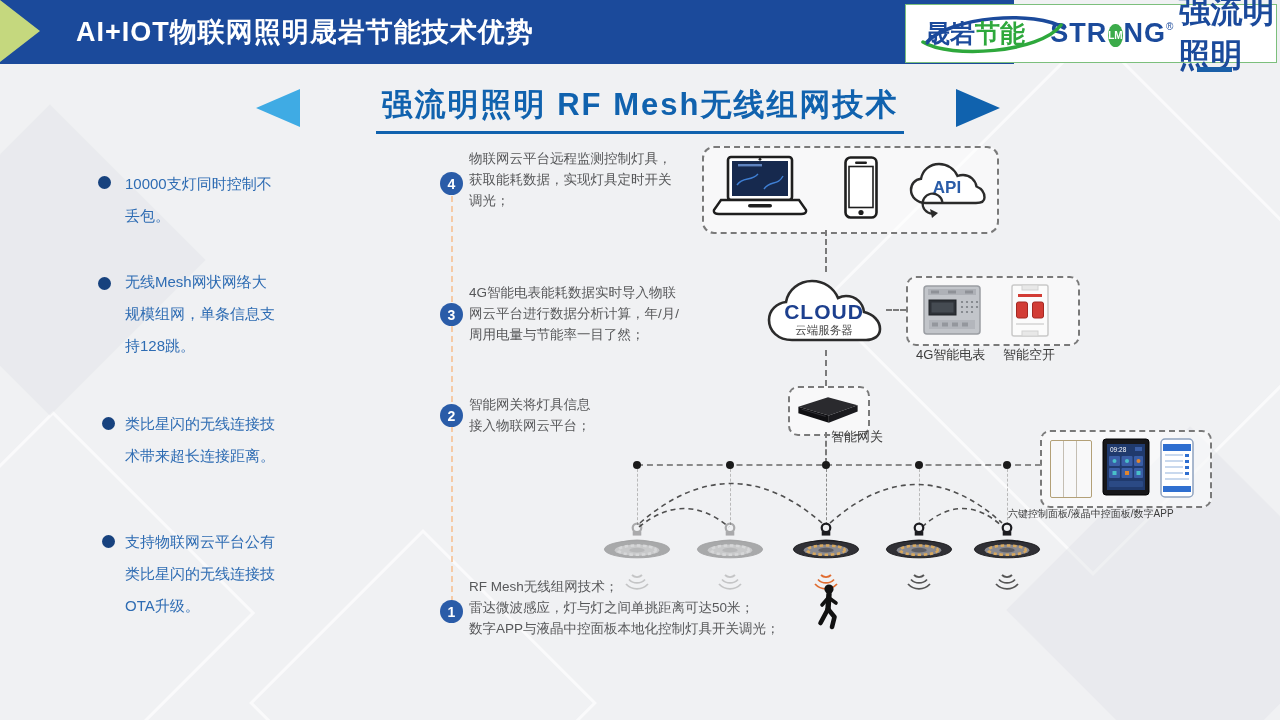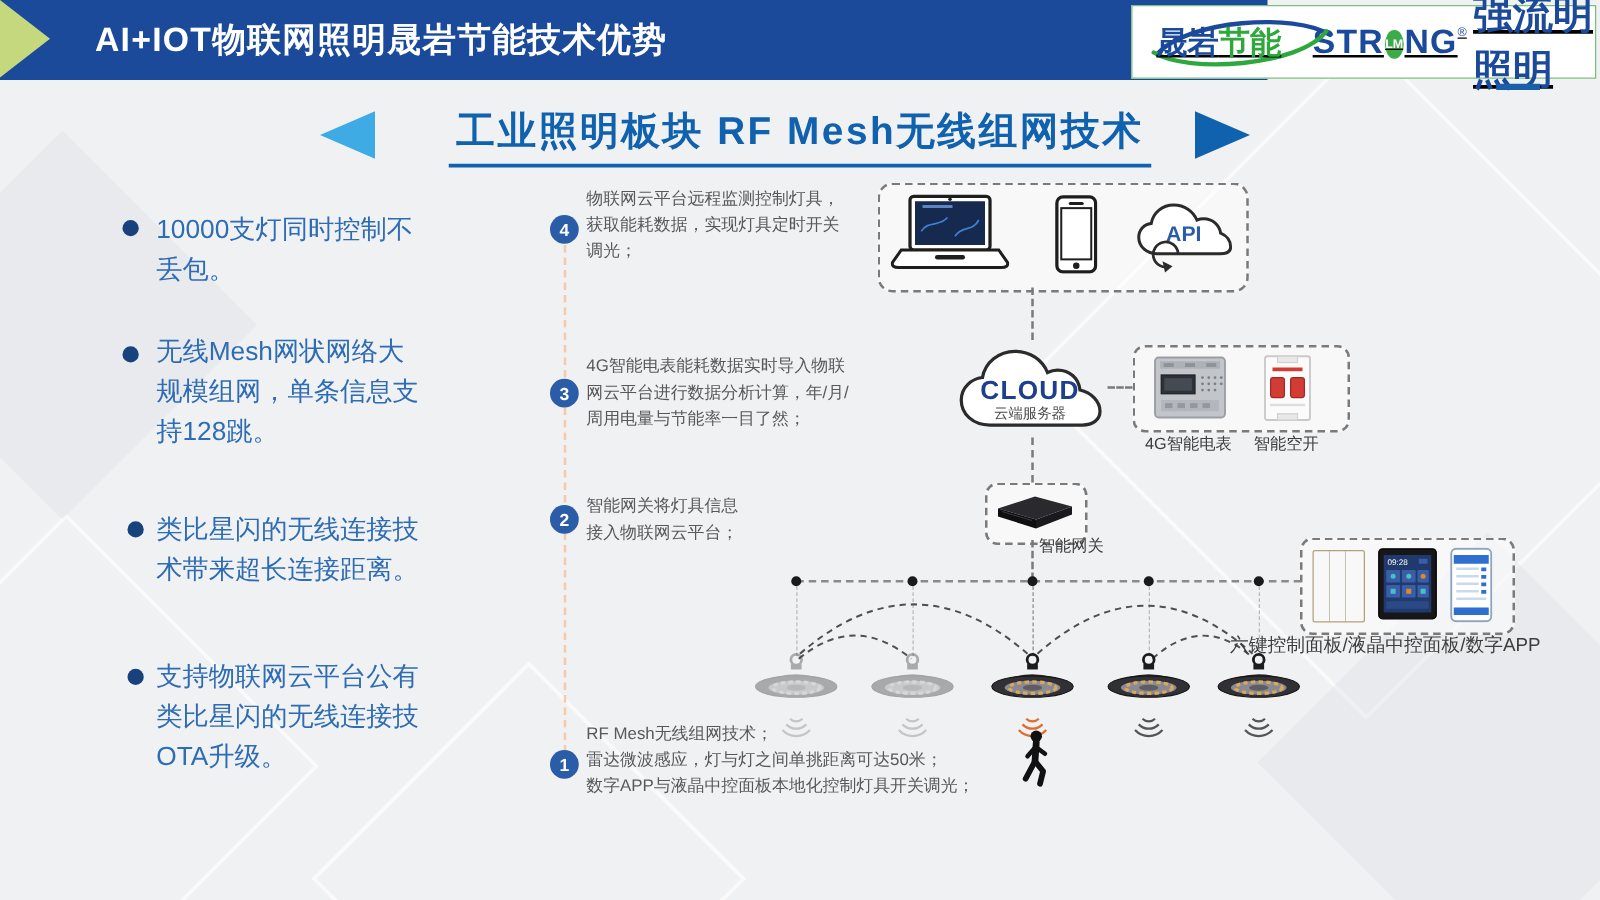--- a/index.html
+++ b/index.html
@@ -10,42 +10,42 @@
   
   .deco{position:absolute;pointer-events:none;z-index:0;}
   .deco.sq{border:3px solid rgba(255,255,255,.65);transform:rotate(45deg);}
   .deco.fill{background:rgba(223,226,231,.4);transform:rotate(45deg);}
   
   .header{position:absolute;left:0;top:0;width:1014px;height:64px;background:#1b4a9b;z-index:2;}
   .header-arrow{position:absolute;left:0;top:0;width:0;height:0;
     border-top:31px solid transparent;border-bottom:31px solid transparent;border-left:40px solid #c5d87e;}
   .header-title{position:absolute;left:76px;top:14px;color:#ffffff;font-size:27px;font-weight:bold;letter-spacing:1px;}
   .logo-box{position:absolute;left:905px;top:4px;width:372px;height:59px;background:#ffffff;
-    border:1px solid #7cbf7c;display:flex;align-items:center;padding-left:12px;box-sizing:border-box;z-index:3;text-decoration:underline;}
+    border:1px solid #7cbf7c;display:flex;align-items:center;padding-left:12px;box-sizing:border-box;z-index:3;}
   .logo1{position:relative;width:150px;height:44px;display:flex;align-items:center;justify-content:center;}
   .logo1 .t{font-size:25px;font-weight:bold;z-index:1;}
   .logo1 svg{position:absolute;left:0;top:0;}
   .strong{display:flex;align-items:center;margin-left:18px;}
   .strong .latin{font-size:27px;font-weight:900;color:#1b4a9b;letter-spacing:1px;}
   .strong .lm{width:23px;height:23px;border-radius:50%;background:#3cab4a;color:#fff;font-size:10px;
     font-weight:bold;display:flex;align-items:center;justify-content:center;margin:4px 1px 0 1px;}
   .strong .reg{font-size:10px;color:#1b4a9b;vertical-align:top;margin-top:-14px;}
   .strong .cn{font-size:32px;font-weight:bold;color:#1b4a9b;margin-left:5px;}
   .logo-bar{position:absolute;left:1197px;top:67px;width:35px;height:5px;background:#1a5fa8;z-index:3;}
   
   .sec-title{position:absolute;left:0;top:84px;width:1280px;text-align:center;z-index:2;}
   .sec-title span{display:inline-block;font-size:31px;font-weight:bold;color:#1062ae;letter-spacing:2px;
     border-bottom:3px solid #1062ae;padding:0 6px 5px 6px;}
   .tri-left{position:absolute;left:256px;top:89px;width:0;height:0;
     border-top:19px solid transparent;border-bottom:19px solid transparent;border-right:44px solid #3fabe4;z-index:2;}
   .tri-right{position:absolute;left:956px;top:89px;width:0;height:0;
     border-top:19px solid transparent;border-bottom:19px solid transparent;border-left:44px solid #1062ae;z-index:2;}
   
   .bullet-dot{position:absolute;width:13px;height:13px;border-radius:50%;background:#17427e;z-index:2;}
-  .bullet-text{position:absolute;left:125px;width:250px;font-size:21px;color:#2e6cb3;line-height:32px;z-index:2;}
+  .bullet-text{position:absolute;left:125px;width:250px;font-size:15px;color:#2e6cb3;line-height:32px;z-index:2;}
   
   .step-line{position:absolute;left:451px;top:186px;height:426px;border-left:2px dashed #f5caa6;z-index:1;}
   .step-circle{position:absolute;left:440px;width:23px;height:23px;border-radius:50%;background:#2a5ca8;
     color:#fff;font-size:14px;font-weight:bold;display:flex;align-items:center;justify-content:center;z-index:2;}
   .step-text{position:absolute;left:469px;font-size:13.5px;color:#57585a;line-height:21px;z-index:2;}
   
   .dashed-box{position:absolute;border:2px dashed #7a7a7a;border-radius:12px;background:rgba(255,255,255,.5);z-index:1;}
   .vdash{position:absolute;border-left:2px dashed #7a7a7a;width:0;z-index:1;}
   .hdash{position:absolute;border-top:2px dashed #7a7a7a;height:0;z-index:1;}
   .dropdash{position:absolute;border-left:1.5px dashed #b9b9b9;width:0;height:56px;top:469px;z-index:1;}
@@ -84,21 +84,21 @@
       <span class="lm">LM</span>
       <span class="latin">NG</span>
       <span class="reg">®</span>
       <span class="cn">强流明照明</span>
   </div>
 </div>
 <div class="logo-bar"></div>
 
 <div class="tri-left"></div>
 <div class="sec-title">
-  <span>工业照明板块 RF Mesh无线组网技术</span>
+  <span>强流明照明 RF Mesh无线组网技术</span>
 </div>
 <div class="tri-right"></div>
 
 <div class="bullet-dot" style="left:98px;top:176px;"></div>
 <div class="bullet-text prewrap" style="top:168px;">10000支灯同时控制不
 丢包。</div>
 <div class="bullet-dot" style="left:98px;top:277px;"></div>
 <div class="bullet-text prewrap" style="top:266px;">无线Mesh网状网络大
 规模组网，单条信息支
 持128跳。</div>
@@ -234,21 +234,21 @@
     <rect x="25" y="16" width="4" height="3" fill="#2f6fd0"></rect>
   <rect x="5" y="22" width="18" height="2" fill="#c9d9ee"></rect>
     <rect x="25" y="22" width="4" height="3" fill="#2f6fd0"></rect>
   <rect x="5" y="28" width="18" height="2" fill="#c9d9ee"></rect>
     <rect x="25" y="28" width="4" height="3" fill="#2f6fd0"></rect>
   <rect x="5" y="34" width="18" height="2" fill="#c9d9ee"></rect>
     <rect x="25" y="34" width="4" height="3" fill="#2f6fd0"></rect>
   <rect x="5" y="40" width="24" height="2" fill="#c9d9ee"></rect>
   <rect x="3" y="48" width="28" height="6" fill="#2f6fd0"></rect>
 </svg>
-<div class="dlabel" style="left:984px;top:507px;font-size:15px;">六键控制面板/液晶中控面板/数字APP</div>
+<div class="dlabel" style="left:1008px;top:507px;font-size:10px;">六键控制面板/液晶中控面板/数字APP</div>
 
 <div class="vdash" style="left:825px;top:230px;height:42px;"></div>
 <div class="hdash" style="left:886px;top:309px;width:20px;"></div>
 <div class="vdash" style="left:825px;top:350px;height:36px;"></div>
 <div class="vdash" style="left:825px;top:432px;height:32px;"></div>
 <div class="hdash" style="left:637px;top:464px;width:404px;border-top-color:#8a8a8a;"></div>
 <div class="dot" style="left:633px;"></div>
 <div class="dot" style="left:726px;"></div>
 <div class="dot" style="left:822px;"></div>
 <div class="dot" style="left:915px;"></div>

